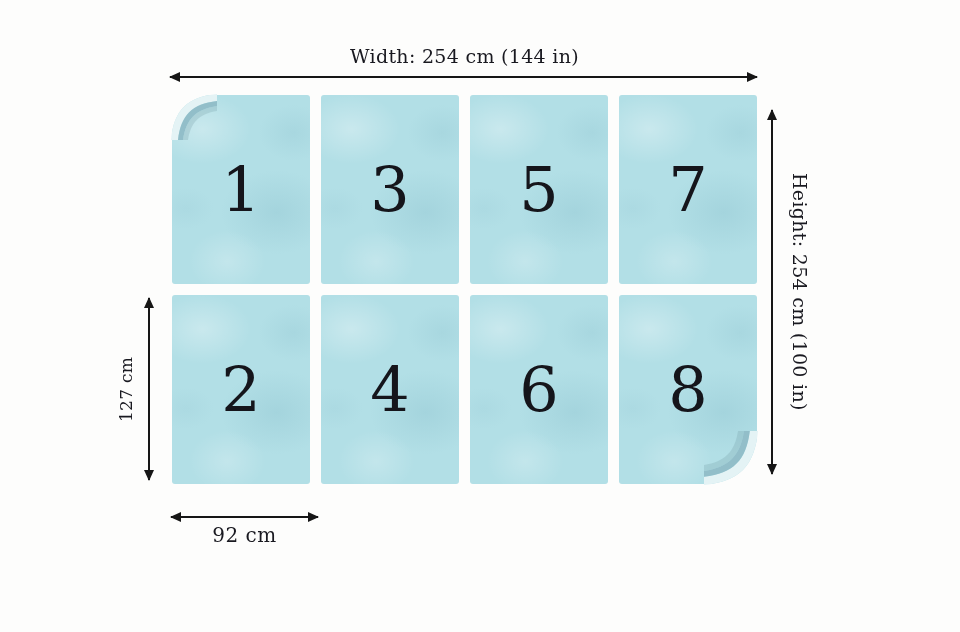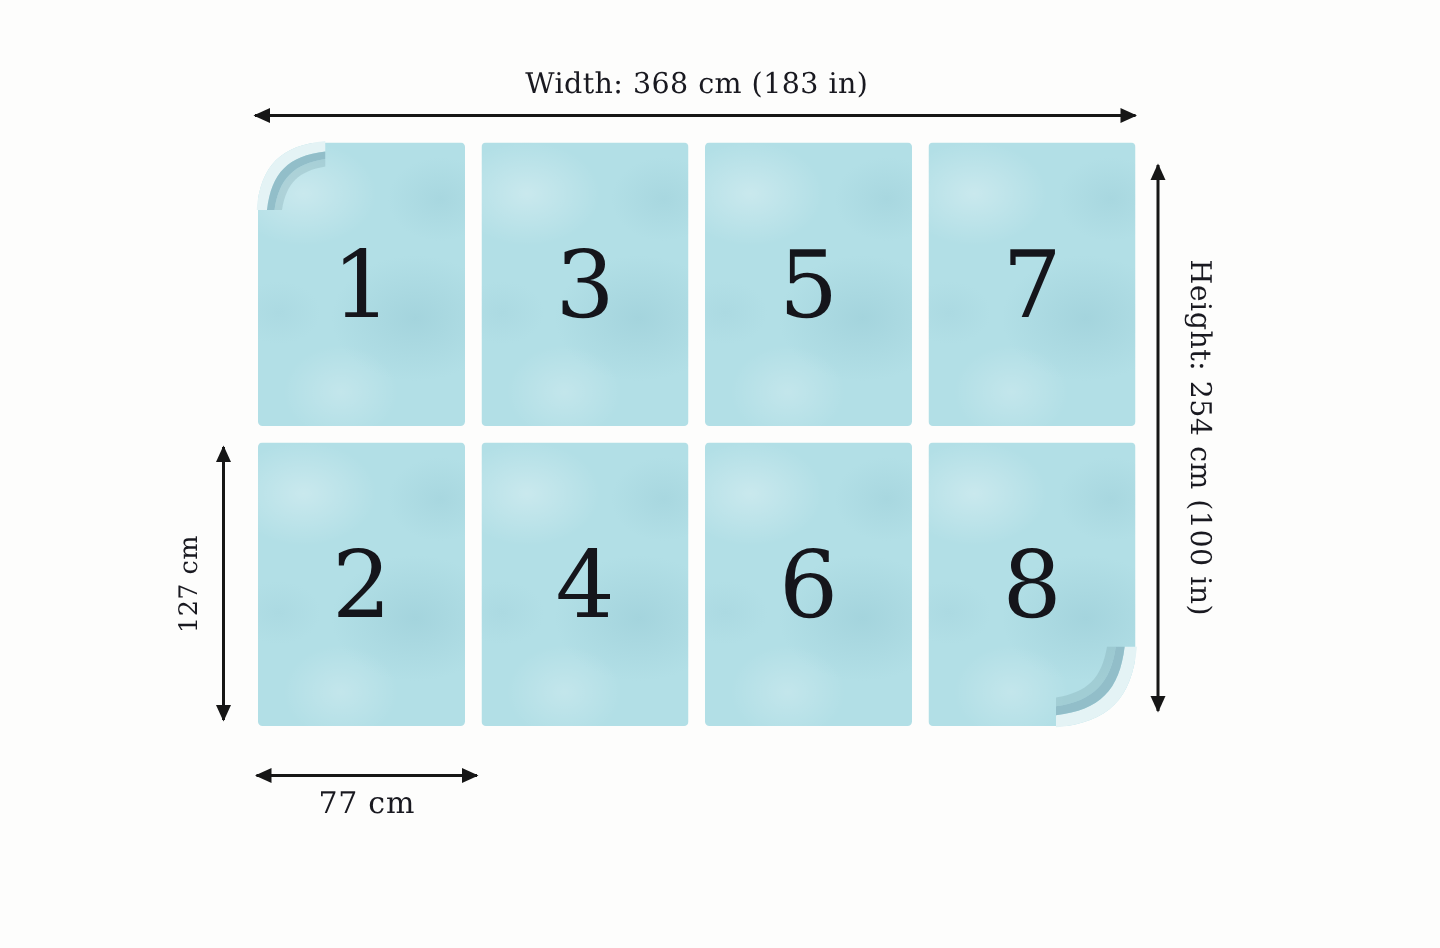--- a/index.html
+++ b/index.html
@@ -88,21 +88,21 @@
   
   .curl { position: absolute; pointer-events: none; }
   .curl-tl { top: -1px; left: -1px; }
   .curl-br { right: -1px; bottom: -1px; transform: rotate(180deg); }
 </style>
 </head>
 <body>
 
 <div class="canvas">
 
-  <div class="dim-label width-label">Width: 368 cm (183 in)</div>
+  <div class="dim-label width-label">Width: 254 cm (144 in)</div>
 
   <div class="arrow arrow-h width-arrow"></div>
 
   <div class="panel-grid">
 
     <div class="panel">
       <span class="panel-number">1</span>
       <svg class="curl curl-tl" width="46" height="46" viewBox="0 0 46 46">
         <path d="M46 0 C16 3 3 16 0 46 L0 0 Z" fill="#fdfdfc"></path>
         <path d="M46 12 C25 15 15 25 12 46 L17 46 C20 28 28 20 46 17 Z" fill="rgba(100,140,150,0.22)"></path>
@@ -150,15 +150,15 @@
   <div class="arrow arrow-v height-arrow"></div>
 
   <div class="dim-label height-label">Height: 254 cm (100 in)</div>
 
   <div class="arrow arrow-v panel-height-arrow"></div>
 
   <div class="dim-label panel-height-label">127 cm</div>
 
   <div class="arrow arrow-h panel-width-arrow"></div>
 
-  <div class="dim-label panel-width-label">77 cm</div>
+  <div class="dim-label panel-width-label">92 cm</div>
 
 </div>
 
 </body></html>

